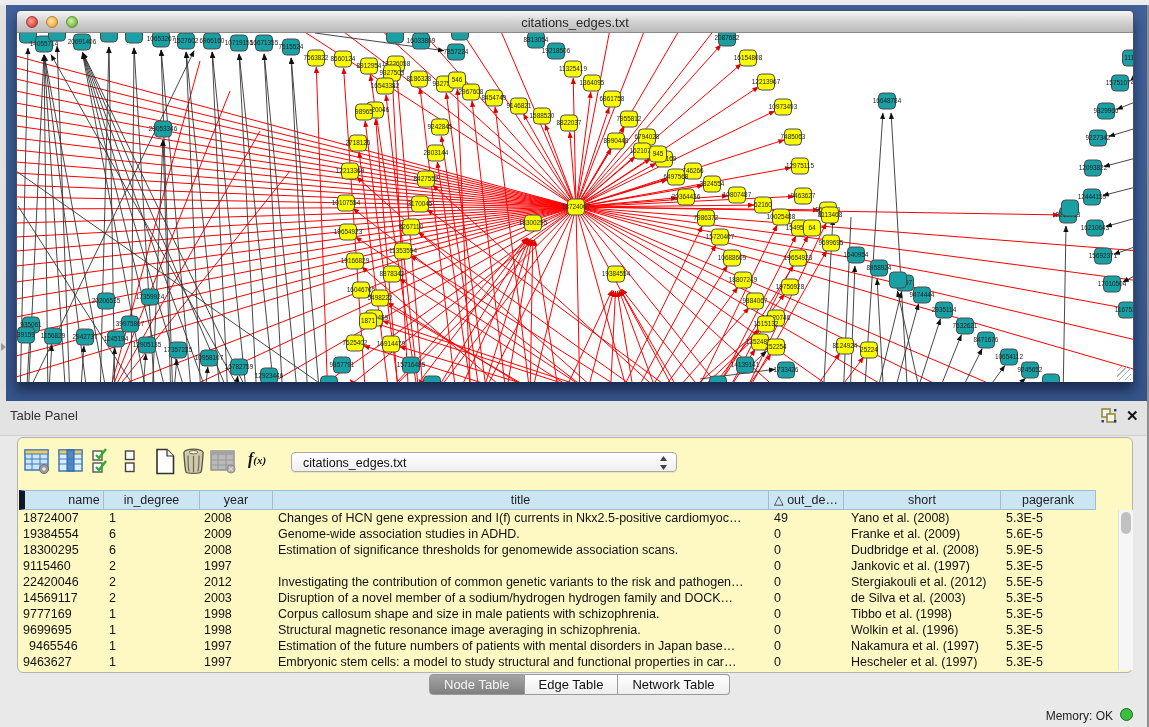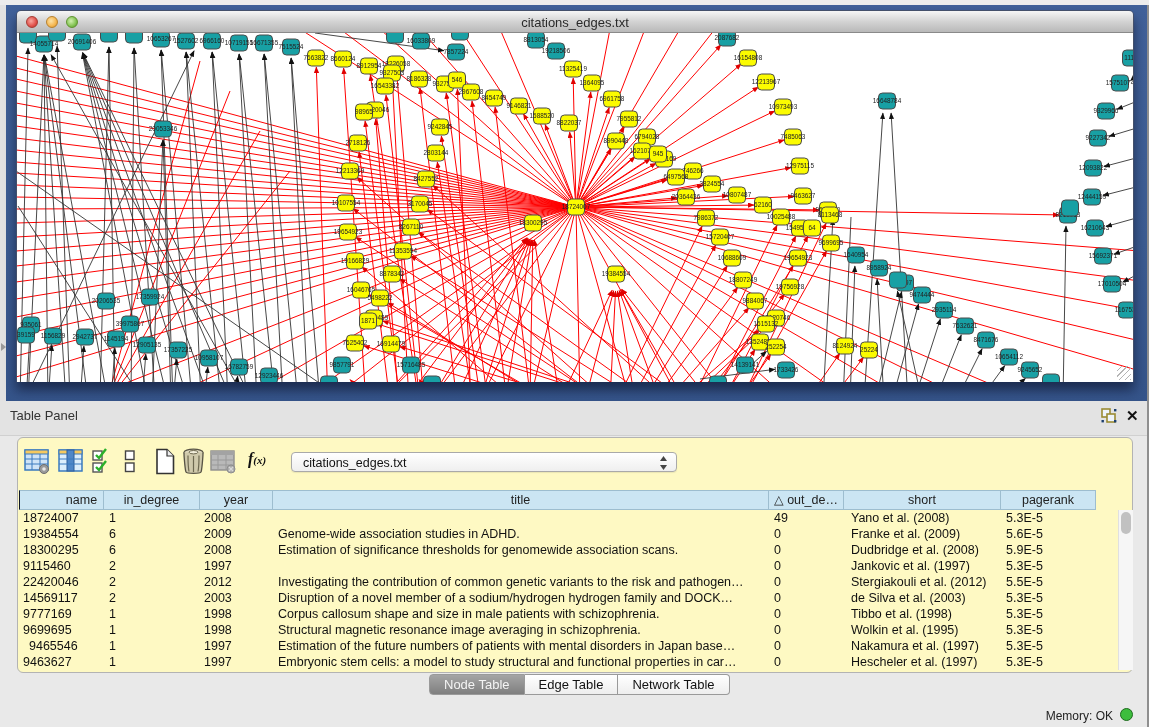--- a/index.html
+++ b/index.html
@@ -25,21 +25,21 @@
 #paneltitle .t { position:absolute; left:10px; top:7px; font-size:13px; color:#333; }
 #floaticon { position:absolute; left:1101px; top:7px; width:16px; height:15px; }
 #closex { position:absolute; left:1126px; top:6px; font-size:15px; font-weight:bold; color:#111; }
 #container { position:absolute; left:17px; top:36px; width:1116px; height:236px; background:#fef9c3; border:1px solid #b3b3b3; border-radius:6px; }
 #toolbar { position:absolute; left:0; top:0; width:100%; height:44px; }
 #dropdown { position:absolute; left:273px; top:14px; width:386px; height:20px; border:1px solid #a9a9a9; border-radius:4px; background:linear-gradient(#ffffff,#efefef); box-shadow:0 1px 1px rgba(0,0,0,0.08); }
 #dropdown .txt { position:absolute; left:11px; top:3px; font-size:12.5px; color:#111; }
 #dropdown .arrows { position:absolute; right:8px; top:1px; font-size:11px; color:#333; letter-spacing:0; }
 #thead { position:absolute; left:1px; top:52px; height:20px; width:1096px; display:flex; font-size:12.5px; color:#222; }
 #thead .c { background:#cbe5f3; border-right:1px solid #9dbdcf; border-top:1px solid #9dbdcf; border-bottom:1px solid #9dbdcf; text-align:center; line-height:19px; }
-#thead .c:first-child { border-left:1px solid #0f172a;padding-left:40px; }
+#thead .c:first-child { border-left:6px solid #0f172a;padding-left:40px; }
 #rows { position:absolute; left:1px; top:72px; width:1096px; font-size:12.5px; color:#111; }
 .row { height:16px; line-height:16px; white-space:nowrap; position:relative; }
 .row span { position:absolute; top:0; }
 #vscroll { position:absolute; left:1100px; top:72px; width:15px; height:160px; background:#f6f6f6; border-left:1px solid #e0e0e0; }
 #vthumb { position:absolute; left:2px; top:2px; width:10px; height:22px; background:#c1c1c1; border-radius:5px; }
 #tabs { position:absolute; left:429px; top:273px; height:21px; display:flex; font-size:13px; }
 #tabs .seg { border:1px solid #9a9a9a; border-left:none; padding:0 14px; line-height:19px; background:linear-gradient(#ffffff,#eeeeee); color:#111; }
 #tabs .seg.first { border-left:1px solid #9a9a9a; border-radius:4px 0 0 4px; background:linear-gradient(#a5a5a5,#7f7f7f); color:#f4f4f4; }
 #tabs .seg.last { border-radius:0 4px 4px 0; }
 #memory { position:absolute; left:995px; top:308px; width:118px; text-align:right; font-size:12px; color:#222; }
@@ -653,20 +653,21 @@
       <div class="c" style="width:496px">title</div>
       <div class="c" style="width:75px">△ out_de…</div>
       <div class="c" style="width:157px">short</div>
       <div class="c" style="width:95px">pagerank</div>
     </div>
     <div id="rows">
         <div class="row">
           <span style="left:4px">18724007</span>
           <span style="left:90px">1</span>
           <span style="left:185px">2008</span>
+          <span style="left:259px">Changes of HCN gene expression and I(f) currents in Nkx2.5-positive cardiomyoc…</span>
           <span style="left:755px">49</span>
           <span style="left:832px">Yano et al. (2008)</span>
           <span style="left:987px">5.3E-5</span>
         </div>
 <div class="row">
           <span style="left:4px">19384554</span>
           <span style="left:90px">6</span>
           <span style="left:185px">2009</span>
           <span style="left:259px">Genome-wide association studies in ADHD.</span>
           <span style="left:755px">0</span>
@@ -716,21 +717,21 @@
           <span style="left:755px">0</span>
           <span style="left:832px">Tibbo et al. (1998)</span>
           <span style="left:987px">5.3E-5</span>
         </div>
 <div class="row">
           <span style="left:4px">9699695</span>
           <span style="left:90px">1</span>
           <span style="left:185px">1998</span>
           <span style="left:259px">Structural magnetic resonance image averaging in schizophrenia.</span>
           <span style="left:755px">0</span>
-          <span style="left:832px">Wolkin et al. (1995)</span>
+          <span style="left:832px">Wolkin et al. (1996)</span>
           <span style="left:987px">5.3E-5</span>
         </div>
 <div class="row">
           <span style="left:10px">9465546</span>
           <span style="left:90px">1</span>
           <span style="left:185px">1997</span>
           <span style="left:259px">Estimation of the future numbers of patients with mental disorders in Japan base…</span>
           <span style="left:755px">0</span>
           <span style="left:832px">Nakamura et al. (1997)</span>
           <span style="left:987px">5.3E-5</span>

